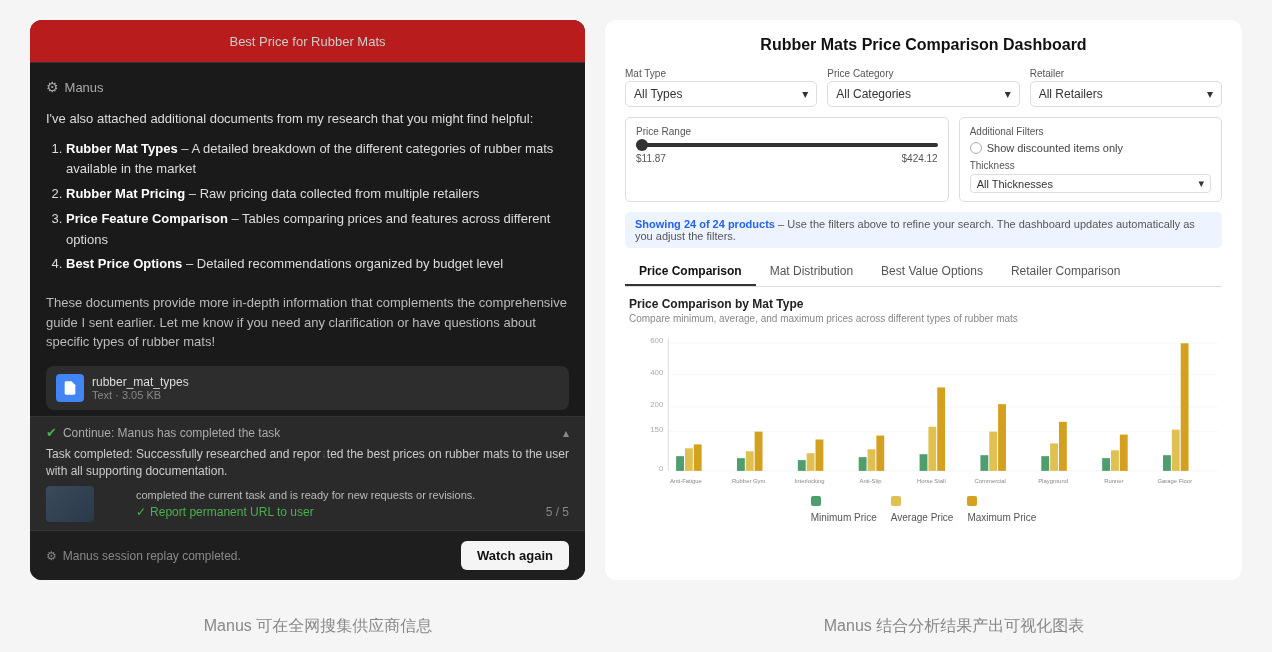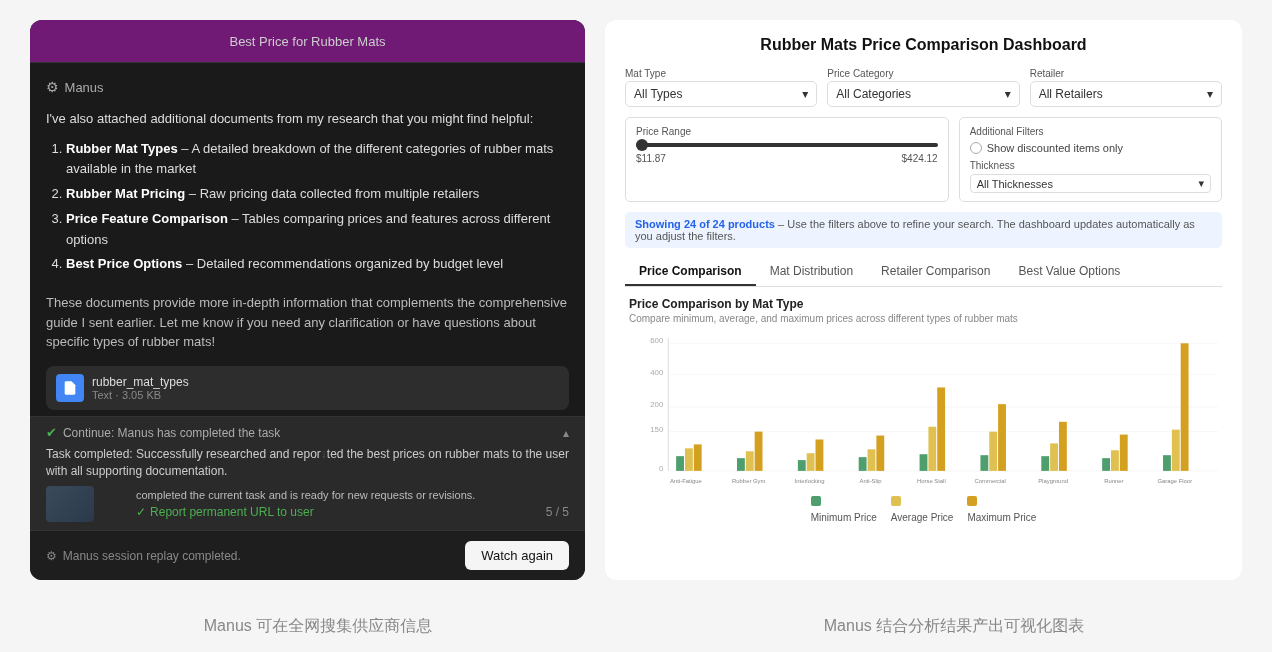--- a/index.html
+++ b/index.html
@@ -25,21 +25,21 @@
     .left-panel {
       width: 555px;
       background: #1a1a1a;
       border-radius: 12px;
       overflow: hidden;
       display: flex;
       flex-direction: column;
       flex-shrink: 0;
     }
     .window-titlebar {
-      background: #701a75;
+      background: #b91c1c;
       padding: 12px 16px;
       text-align: center;
       border-bottom: 1px solid #333;
     }
     .window-title {
       color: #ccc;
       font-size: 13px;
     }
     .chat-body {
       flex: 1;
@@ -196,21 +196,21 @@
       color: #888;
       font-size: 12px;
     }
     .watch-again-btn {
       background: #f5f5f5;
       color: #111;
       border: none;
       border-radius: 6px;
       padding: 7px 16px;
       font-size: 13px;
-      font-weight: 400;
+      font-weight: 700;
       cursor: pointer;
     }
 
     
     .right-panel {
       flex: 1;
       background: #fff;
       border-radius: 12px;
       overflow: hidden;
       display: flex;
@@ -564,22 +564,22 @@
     </div>
 
     <div class="results-bar">
       <span class="blue">Showing 24 of 24 products</span>
       <span> – Use the filters above to refine your search. The dashboard updates automatically as you adjust the filters.</span>
     </div>
 
     <div class="tabs-row">
       <div class="tab-item active">Price Comparison</div>
       <div class="tab-item">Mat Distribution</div>
+      <div class="tab-item">Best Value Options</div>
       <div class="tab-item">Retailer Comparison</div>
-      <div class="tab-item">Best Value Options</div>
     </div>
 
     <div class="chart-area">
       <div class="chart-title">Price Comparison by Mat Type</div>
       <div class="chart-subtitle">Compare minimum, average, and maximum prices across different types of rubber mats</div>
       <div class="chart-svg-container">
         <svg width="100%" height="160" viewBox="0 0 600 160" preserveAspectRatio="xMidYMid meet">
 
           <line x1="40" y1="5" x2="40" y2="140" stroke="#ddd" stroke-width="1"></line>
 

